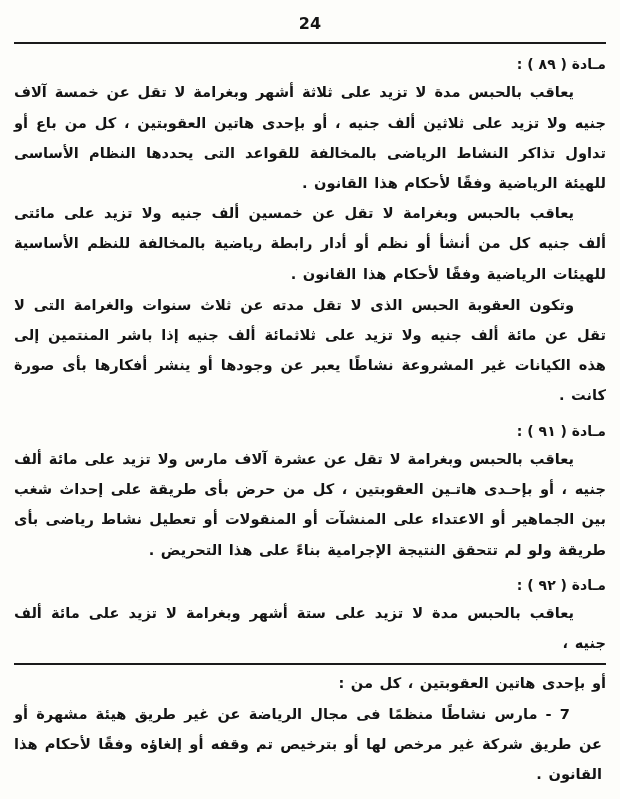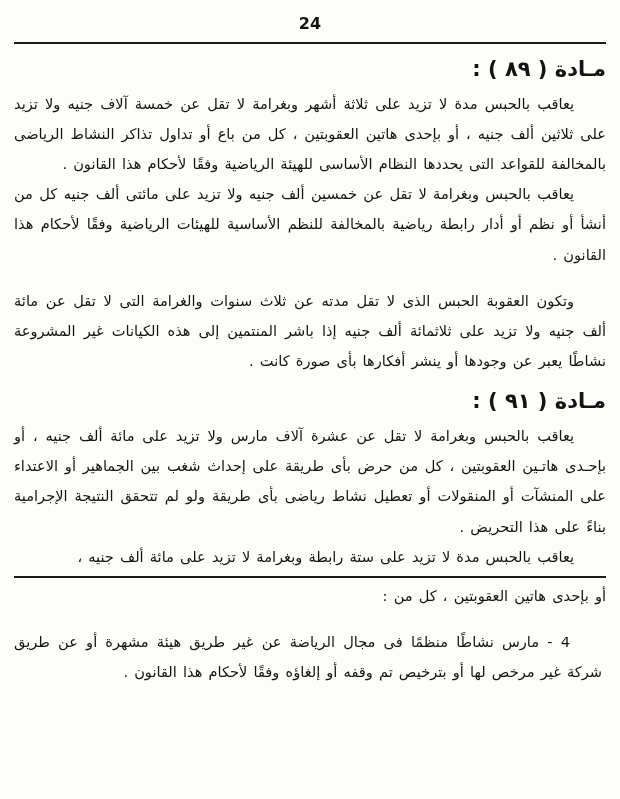--- a/index.html
+++ b/index.html
@@ -26,35 +26,35 @@
     font-weight: bold;
     font-size: 16px;
     padding: 6px 4px 9px 4px;
     letter-spacing: 0.2px;
   }
   .header-rule {
     border-top: 2px solid #1b1b1b;
     margin: 0 0 4px 0;
   }
   .article-heading {
-    font-size: 21px;
+    font-size: 14px;
     font-weight: bold;
     margin: 9px 0 2px 0;
     line-height: 1.6;
   }
   .para {
     font-size: 14.6px;
-    font-weight: normal;
+    font-weight: bold;
     line-height: 2.07;
     text-align: justify;
     text-justify: inter-word;
     word-spacing: 1.5px;
   }
   .para.indent { text-indent: 32px; }
-  .para + .para { margin-top: 16px; }
+  .para + .para { margin-top: 1px; }
   .bottom-rule {
     border-top: 2px solid #1b1b1b;
     margin: 4px 0 3px 0;
   }
   .clause { padding-right: 4px; }
 </style>
 </head>
 <body>
 
 <div class="page">
@@ -74,21 +74,22 @@
     <p class="para indent">يعاقب بالحبس وبغرامة لا تقل عن خمسين ألف جنيه ولا تزيد على مائتى ألف جنيه كل من أنشأ أو نظم أو أدار رابطة رياضية بالمخالفة للنظم الأساسية للهيئات الرياضية وفقًا لأحكام هذا القانون .</p>
     <p class="para indent">وتكون العقوبة الحبس الذى لا تقل مدته عن ثلاث سنوات والغرامة التى لا تقل عن مائة ألف جنيه ولا تزيد على ثلاثمائة ألف جنيه إذا باشر المنتمين إلى هذه الكيانات غير المشروعة نشاطًا يعبر عن وجودها أو ينشر أفكارها بأى صورة كانت .</p>
   </section>
 
   <section>
     <h2 class="article-heading">مـادة ( ٩١ ) :</h2>
     <p class="para indent">يعاقب بالحبس وبغرامة لا تقل عن عشرة آلاف مارس ولا تزيد على مائة ألف جنيه ، أو بإحـدى هاتـين العقوبتين ، كل من حرض بأى طريقة على إحداث شغب بين الجماهير أو الاعتداء على المنشآت أو المنقولات أو تعطيل نشاط رياضى بأى طريقة ولو لم تتحقق النتيجة الإجرامية بناءً على هذا التحريض .</p>
   </section>
 
   <section>
-    <p class="para indent">يعاقب بالحبس مدة لا تزيد على ستة رابطة وبغرامة لا تزيد على مائة ألف جنيه ،</p>
+    <h2 class="article-heading">مـادة ( ٩٢ ) :</h2>
+    <p class="para indent">يعاقب بالحبس مدة لا تزيد على ستة أشهر وبغرامة لا تزيد على مائة ألف جنيه ،</p>
 
     <div class="bottom-rule"></div>
 
     <p class="para">أو بإحدى هاتين العقوبتين ، كل من :</p>
-    <p class="para indent clause">4 - مارس نشاطًا منظمًا فى مجال الرياضة عن غير طريق هيئة مشهرة أو عن طريق شركة غير مرخص لها أو بترخيص تم وقفه أو إلغاؤه وفقًا لأحكام هذا القانون .</p>
+    <p class="para indent clause">7 - مارس نشاطًا منظمًا فى مجال الرياضة عن غير طريق هيئة مشهرة أو عن طريق شركة غير مرخص لها أو بترخيص تم وقفه أو إلغاؤه وفقًا لأحكام هذا القانون .</p>
   </section>
 
 </div>
 
 </body></html>

